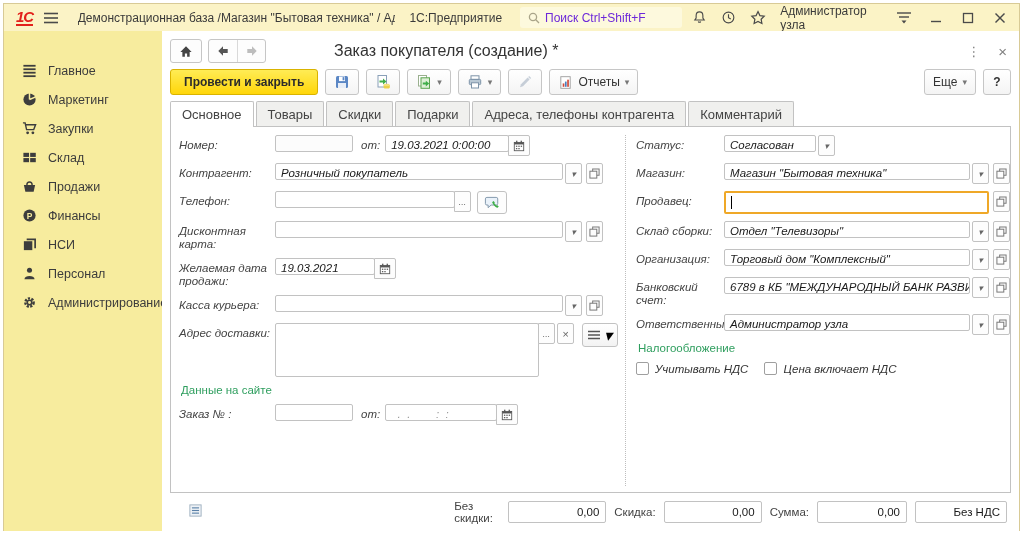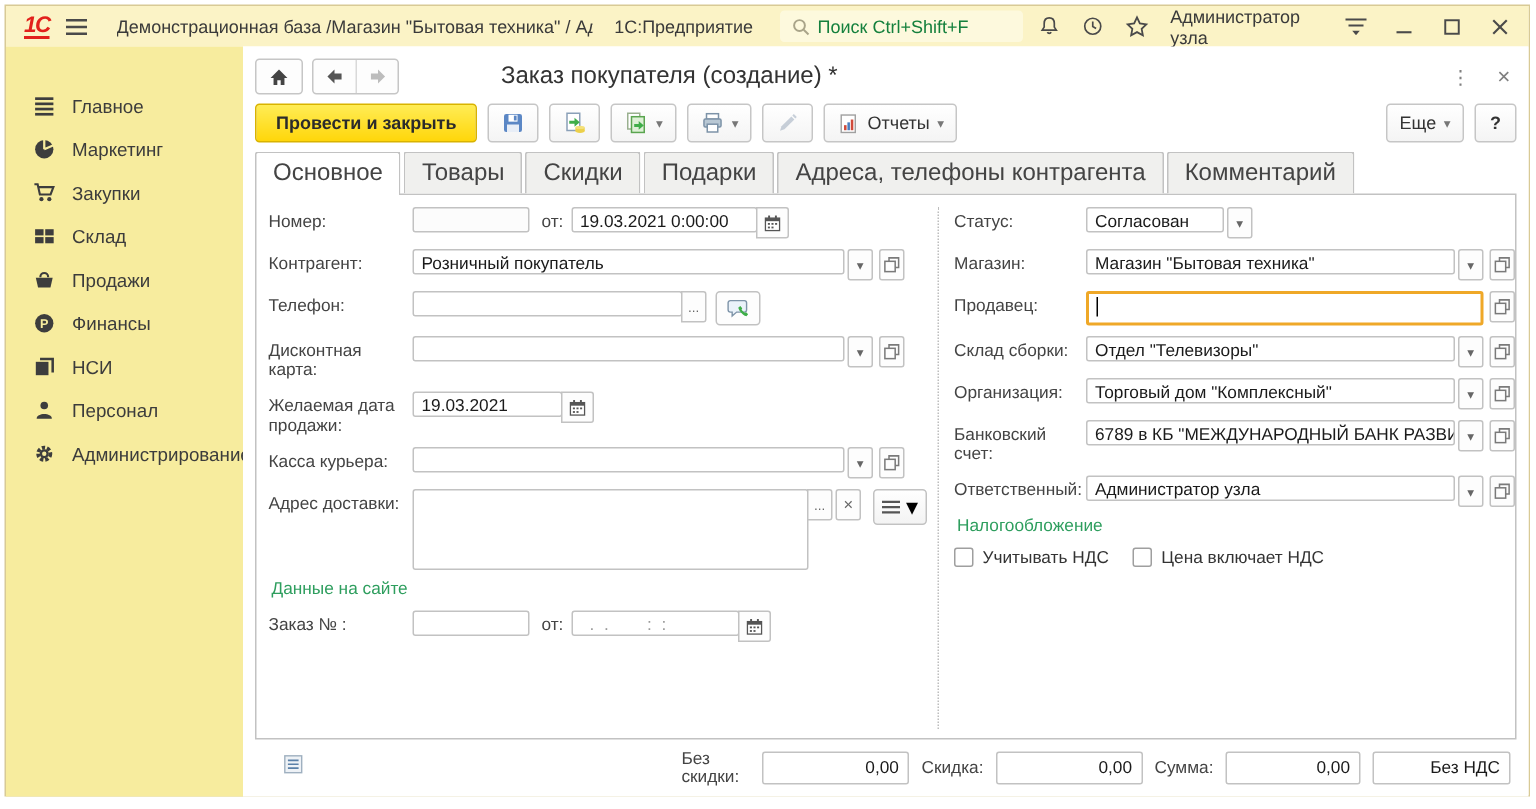--- a/index.html
+++ b/index.html
@@ -5,21 +5,21 @@
   * { margin:0; padding:0; box-sizing:border-box; }
   html,body { width:1024px; height:539px; background:#ffffff; font-family:"Liberation Sans", sans-serif; overflow:hidden; }
   .win { position:absolute; left:3px; top:3px; width:1017px; height:528px; border:1px solid #d8ca96; background:#fff; }
 
   
   .topbar { height:27px; background:#fbf3c6; display:flex; align-items:center; padding:0 10px 0 12px; gap:10px; font-size:12px; color:#3a3a3a; }
   .logo { color:#e2211c; font-weight:bold; font-style:italic; font-size:15px; letter-spacing:-1px; border-bottom:2px double #e2211c; line-height:14px; }
   .tb-ico { width:18px; height:18px; display:flex; align-items:center; justify-content:center; cursor:pointer; }
   .tb-title { margin-left:8px; white-space:nowrap; overflow:hidden; }
   .tb-app { margin-left:4px; white-space:nowrap; }
-  .tb-search { margin-left:8px; display:flex; align-items:center; gap:5px; background:#fdf9dd; height:21px; border-radius:3px; padding:0 8px; width:175px; color:#15803d; }
+  .tb-search { margin-left:8px; display:flex; align-items:center; gap:5px; background:#fdf9dd; height:21px; border-radius:3px; padding:0 8px; width:175px; color:#6d28d9; }
   .tb-right { margin-left:auto; display:flex; align-items:center; gap:14px; }
   .tb-user { font-size:12px; color:#3a3a3a; cursor:pointer; }
   .winctl { display:flex; align-items:center; gap:14px; margin-left:6px; }
 
   
   .body { display:flex; height:500px; }
   .sidebar { width:158px; background:#f7ec9e; padding-top:25px; flex-shrink:0; }
   .side-item { display:flex; align-items:center; gap:11px; padding:7px 4px 7px 18px; font-size:12.5px; color:#3c3c3c; cursor:pointer; }
   .side-item svg { flex-shrink:0; }
   .main { flex:1; background:#fff; display:flex; flex-direction:column; padding:6px 8px 0 8px; }
@@ -40,29 +40,29 @@
   .toolbar { display:flex; align-items:center; gap:7px; height:34px; }
   .btn { height:26px; border:1px solid #c6c6c6; border-radius:3px; background:linear-gradient(#ffffff,#f4f4f4); display:inline-flex; align-items:center; justify-content:center; gap:5px; font-size:12px; color:#333; padding:0 8px; cursor:pointer; }
   .btn-yellow { background:linear-gradient(#ffec55,#ffd60a); border:1px solid #d9b300; font-weight:bold; padding:0 13px; color:#2b2b2b; }
   .btn .dd { color:#777; font-size:9px; }
   .btn.disabled { cursor:default; }
   .tool-right { margin-left:auto; display:flex; gap:7px;border-radius:12px; }
   .btn-help { width:28px; font-weight:bold; }
 
   
   .tabs { display:flex; margin-top:2px; position:relative; z-index:2; }
-  .tab { font-size:16px; color:#444; padding:5px 11px 4px 11px; border:1px solid #c2c2c2; border-bottom:none; background:#f0f0ee; margin-right:2px; border-radius:2px 2px 0 0; cursor:pointer; white-space:nowrap; }
+  .tab { font-size:13px; color:#444; padding:5px 11px 4px 11px; border:1px solid #c2c2c2; border-bottom:none; background:#f0f0ee; margin-right:2px; border-radius:2px 2px 0 0; cursor:pointer; white-space:nowrap; }
   .tab.active { background:#fff; position:relative; margin-bottom:-1px; padding-bottom:5px; }
 
   
   .content { border:1px solid #c2c2c2; background:#fff; flex:1; display:flex; padding:8px 0 0 8px; overflow:hidden; }
   .col-left { width:446px; flex-shrink:0; }
   .divider { border-left:1px dotted #bdbdbd; margin:0 0 6px 0; }
   .col-right { flex:1; padding-left:10px; }
-  .row { display:flex; align-items:flex-start; margin-bottom:7px; }
+  .row { display:flex; align-items:flex-start; margin-bottom:7px;font-style:italic; }
   .lbl { width:96px; flex-shrink:0; font-size:11.5px; color:#444; padding-top:4px; line-height:13px; }
   .lbl-r { width:88px; }
   .fld { border:1px solid #c2c2c2; border-radius:2px; height:17px; line-height:19px; font-size:11.5px; color:#1a1a1a; padding:0 5px; background:#fff; white-space:nowrap; overflow:hidden; }
   .fld.grey { background:#fcfcfc; }
   .sq { width:17px; height:21px; border:1px solid #c2c2c2; border-radius:2px; background:#fdfdfd; display:flex; align-items:center; justify-content:center; color:#666; font-size:9px; margin-left:2px; cursor:pointer; flex-shrink:0; }
   .sq.wide { width:22px; }
   .attach { margin-left:-1px; border-radius:0 2px 2px 0; }
   .prefix { font-size:11.5px; color:#444; padding:4px 5px 0 8px; }
   .section { font-size:11.5px; color:#2e9e5e; margin:3px 0 8px 2px; }
   .focusfld { border:2px solid #efa828; height:23px; line-height:19px; }

